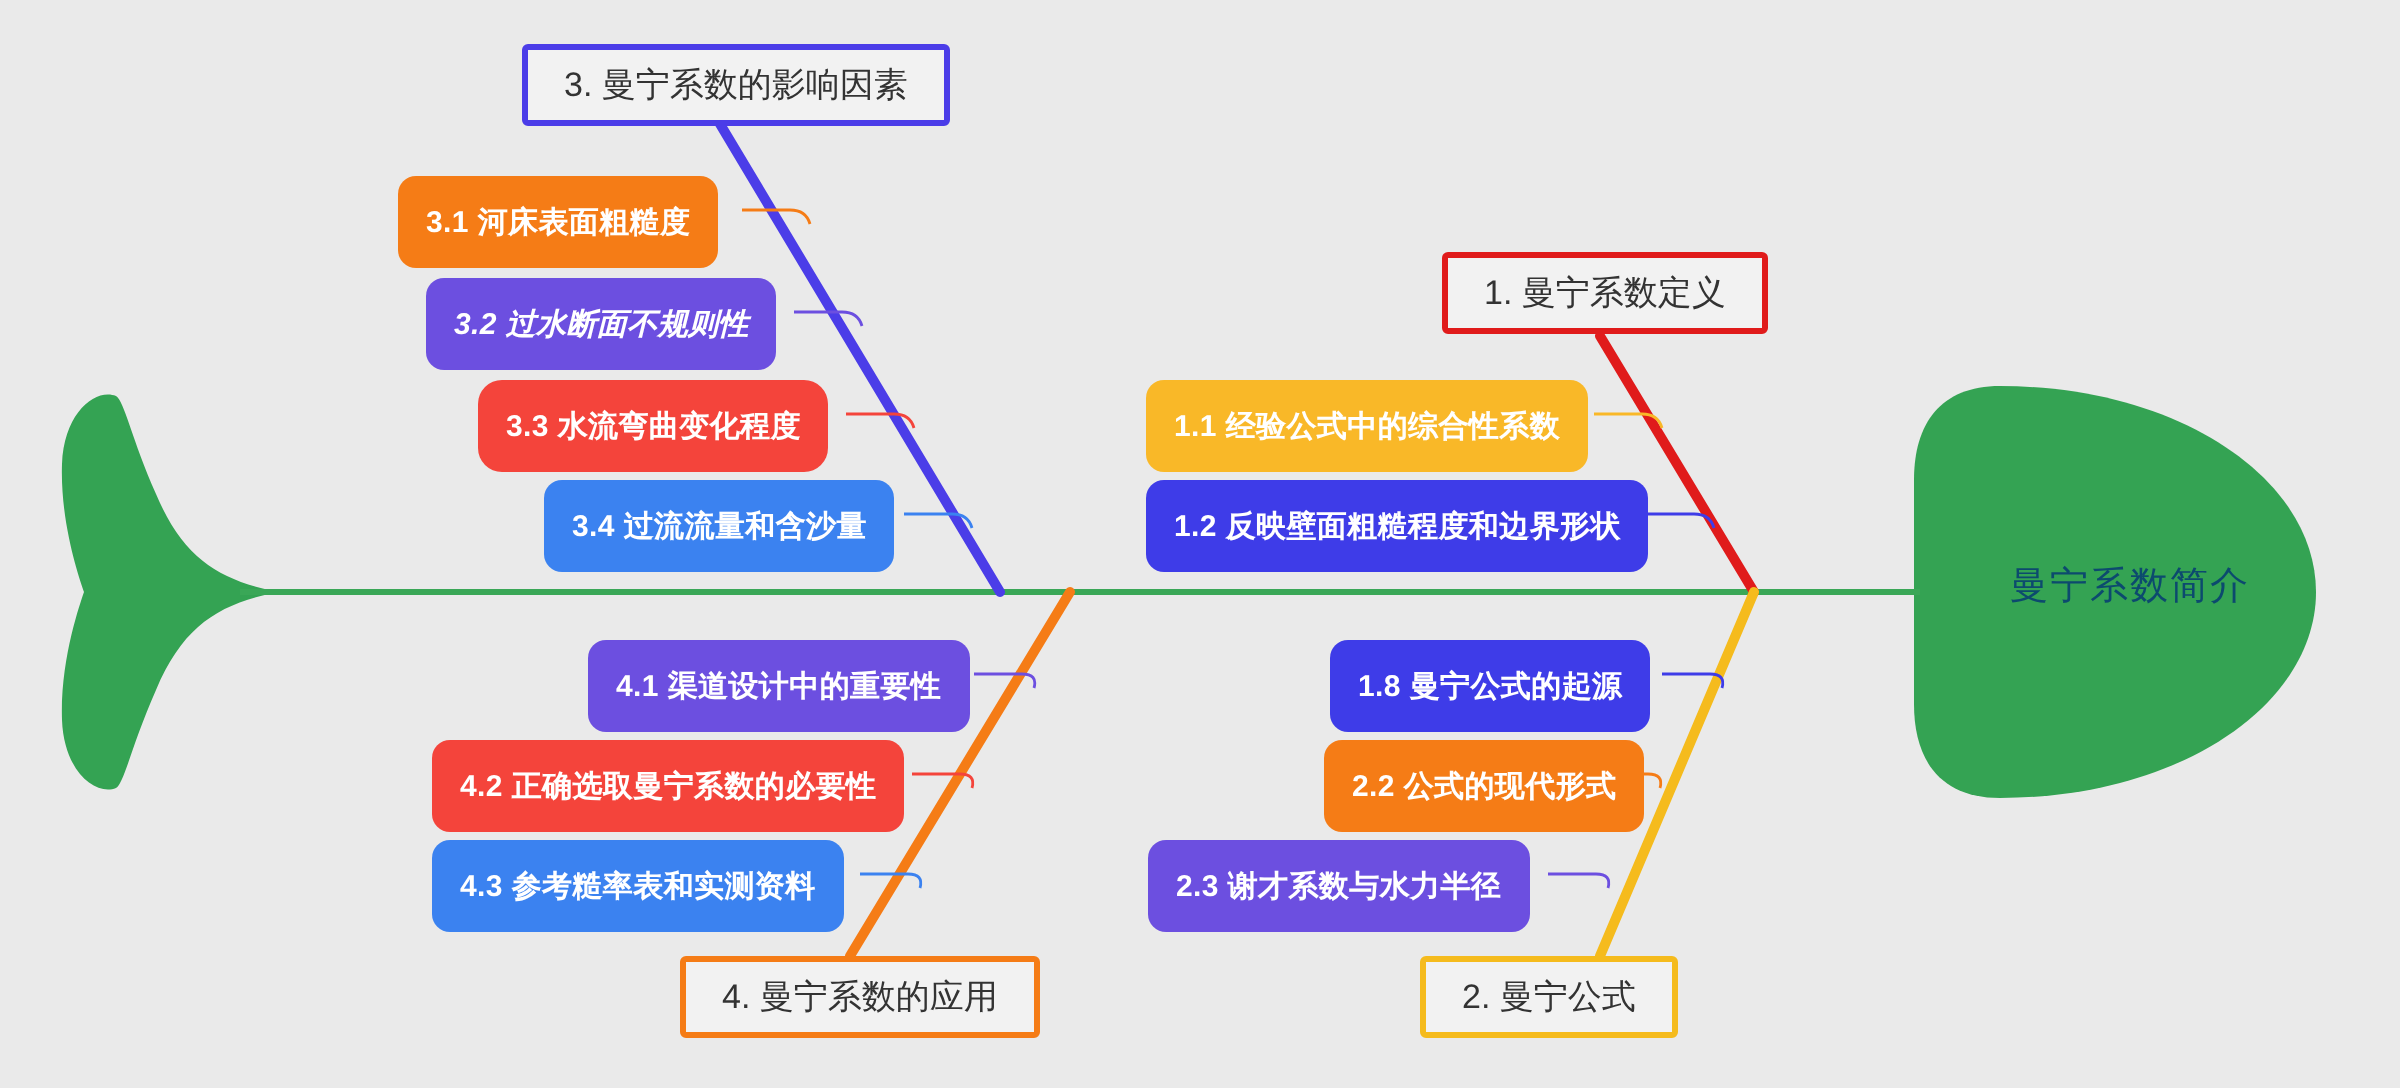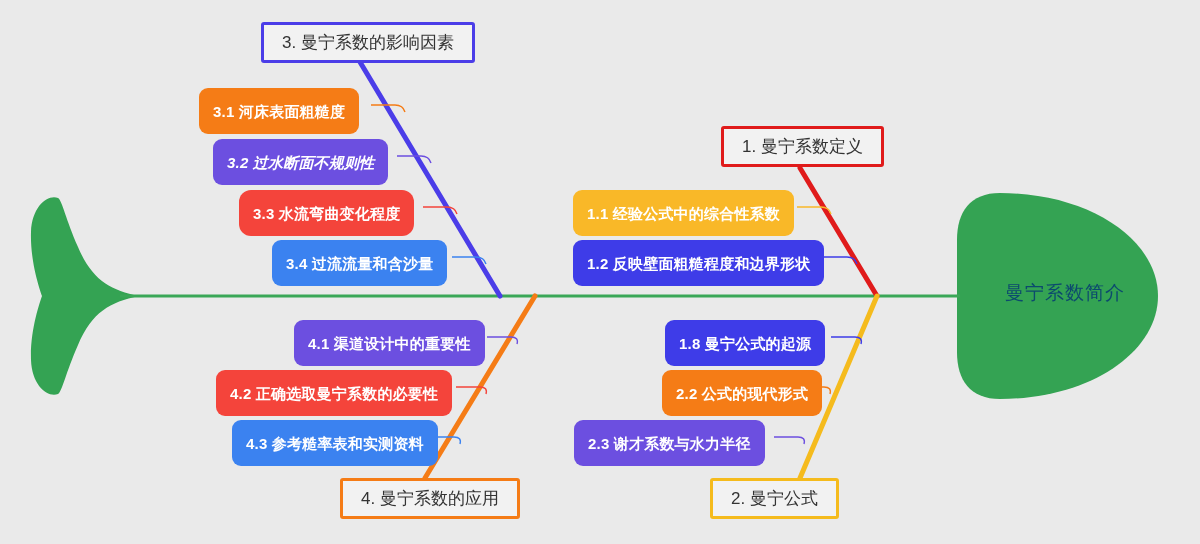--- a/index.html
+++ b/index.html
@@ -156,21 +156,21 @@
   <div class="cat" style="left: 340px; top: 478px; border-color: rgb(245, 124, 22);">
     <span>4. 曼宁系数的应用</span>
   </div>
 
   <div class="chip" style="left: 294px; top: 320px; background: rgb(108, 79, 224);">
     <span>4.1 渠道设计中的重要性</span>
   </div>
   <div class="chip" style="left: 216px; top: 370px; background: rgb(244, 68, 59);">
     <span>4.2 正确选取曼宁系数的必要性</span>
   </div>
-  <div class="chip" style="left: 232px; top: 420px; background: rgb(59, 130, 240);">
+  <div class="chip" style="left: 216px; top: 420px; background: rgb(59, 130, 240);">
     <span>4.3 参考糙率表和实测资料</span>
   </div>
 
   <div class="cat" style="left: 710px; top: 478px; border-color: rgb(245, 187, 29);">
     <span>2. 曼宁公式</span>
   </div>
 
   <div class="chip" style="left: 665px; top: 320px; background: rgb(62, 60, 232);">
     <span>1.8 曼宁公式的起源</span>
   </div>

